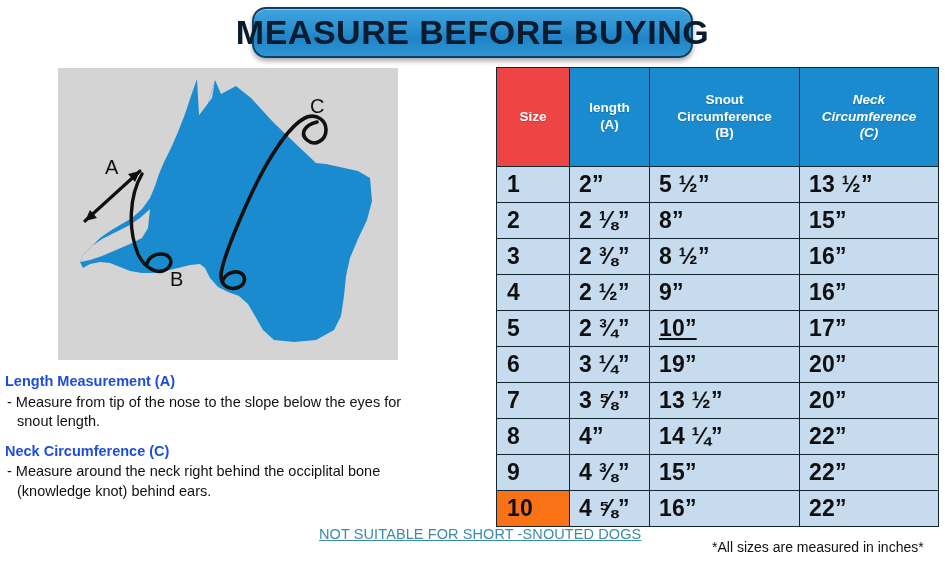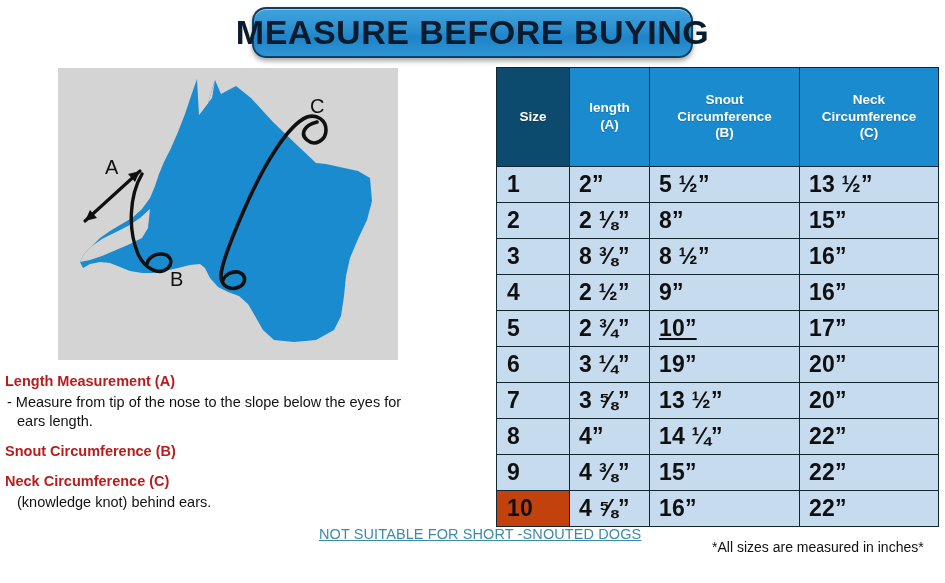--- a/index.html
+++ b/index.html
@@ -56,21 +56,21 @@
   #instructions {
     position: absolute;
     left: 5px;
     top: 372px;
     width: 480px;
   }
   .instr-block { margin-bottom: 11px; }
   .instr-title {
     font-size: 14.5px;
     font-weight: 700;
-    color: #b91c1c;
+    color: #1d4ed8;
     line-height: 1.35;
     margin-bottom: 1px;
   }
   .instr-body {
     font-size: 14.5px;
     font-weight: 400;
     color: #111111;
     line-height: 1.32;
     padding-left: 2px;
     text-indent: 0;
@@ -183,61 +183,61 @@
     <text x="252" y="45" font-family="Liberation Sans, sans-serif" font-size="20" fill="#101010">C</text>
   </svg>
 </div>
 
 <div id="instructions">
 
   <div class="instr-block">
     <div class="instr-title">Length Measurement (A)</div>
     <div class="instr-body">
       <span>- Measure from tip of the nose to the slope below the eyes for</span>
-      <span class="cont">ears length.</span>
+      <span class="cont">snout length.</span>
     </div>
   </div>
 
   <div class="instr-block">
-    <div class="instr-title">Snout Circumference (B)</div>
   </div>
 
   <div class="instr-block">
     <div class="instr-title">Neck Circumference (C)</div>
     <div class="instr-body">
+      <span>- Measure around the neck right behind the occiplital bone</span>
       <span class="cont">(knowledge knot) behind ears.</span>
     </div>
   </div>
 
 </div>
 
 <div id="not-suitable" style="color: rgb(61, 139, 166);">NOT SUITABLE FOR SHORT -SNOUTED DOGS</div>
 
 <table id="size-table">
   <colgroup>
     <col class="col-size">
     <col class="col-length">
     <col class="col-snout">
     <col class="col-neck">
   </colgroup>
   <thead>
     <tr>
-      <th style="background: #0c4a6e; border-color: rgb(17, 38, 47);">
+      <th style="background: #ef4444; border-color: rgb(17, 38, 47);">
         <span>Size</span>
       </th>
       <th style="background: rgb(27, 139, 207); border-color: rgb(17, 38, 47); text-align: center;">
         <span>length</span><br>
         <span>(A)</span>
       </th>
       <th style="background: rgb(27, 139, 207); border-color: rgb(17, 38, 47);">
         <span>Snout</span><br>
         <span>Circumference</span><br>
         <span>(B)</span>
       </th>
-      <th style="background: rgb(27, 139, 207); border-color: rgb(17, 38, 47);">
+      <th style="background: rgb(27, 139, 207); border-color: rgb(17, 38, 47); font-style: italic;">
         <span>Neck</span><br>
         <span>Circumference</span><br>
         <span>(C)</span>
       </th>
     </tr>
   </thead>
   <tbody id="size-table-body">
 
   <tr>
         <td class="c-size" style="background: rgb(198, 220, 238); border-color: rgb(17, 38, 47);">1</td>
@@ -246,21 +246,21 @@
         <td class="c-neck" style="background: rgb(198, 220, 238); border-color: rgb(17, 38, 47);">13 ½”</td>
       </tr>
       <tr>
         <td class="c-size" style="background: rgb(198, 220, 238); border-color: rgb(17, 38, 47);">2</td>
         <td class="c-length" style="background: rgb(198, 220, 238); border-color: rgb(17, 38, 47);">2 ⅛”</td>
         <td class="c-snout" style="background: rgb(198, 220, 238); border-color: rgb(17, 38, 47);">8”</td>
         <td class="c-neck" style="background: rgb(198, 220, 238); border-color: rgb(17, 38, 47);">15”</td>
       </tr>
       <tr>
         <td class="c-size" style="background: rgb(198, 220, 238); border-color: rgb(17, 38, 47);">3</td>
-        <td class="c-length" style="background: rgb(198, 220, 238); border-color: rgb(17, 38, 47);">8 ⅜”</td>
+        <td class="c-length" style="background: rgb(198, 220, 238); border-color: rgb(17, 38, 47);">2 ⅜”</td>
         <td class="c-snout" style="background: rgb(198, 220, 238); border-color: rgb(17, 38, 47);">8 ½”</td>
         <td class="c-neck" style="background: rgb(198, 220, 238); border-color: rgb(17, 38, 47);">16”</td>
       </tr>
       <tr>
         <td class="c-size" style="background: rgb(198, 220, 238); border-color: rgb(17, 38, 47);">4</td>
         <td class="c-length" style="background: rgb(198, 220, 238); border-color: rgb(17, 38, 47);">2 ½”</td>
         <td class="c-snout" style="background: rgb(198, 220, 238); border-color: rgb(17, 38, 47);">9”</td>
         <td class="c-neck" style="background: rgb(198, 220, 238); border-color: rgb(17, 38, 47);">16”</td>
       </tr>
       <tr>
@@ -287,21 +287,21 @@
         <td class="c-snout" style="background: rgb(198, 220, 238); border-color: rgb(17, 38, 47);">14 ¼”</td>
         <td class="c-neck" style="background: rgb(198, 220, 238); border-color: rgb(17, 38, 47);">22”</td>
       </tr>
       <tr>
         <td class="c-size" style="background: rgb(198, 220, 238); border-color: rgb(17, 38, 47);">9</td>
         <td class="c-length" style="background: rgb(198, 220, 238); border-color: rgb(17, 38, 47);">4 ⅜”</td>
         <td class="c-snout" style="background: rgb(198, 220, 238); border-color: rgb(17, 38, 47);">15”</td>
         <td class="c-neck" style="background: rgb(198, 220, 238); border-color: rgb(17, 38, 47);">22”</td>
       </tr>
       <tr>
-        <td class="c-size" style="background: #c2410c; border-color: rgb(17, 38, 47);">10</td>
+        <td class="c-size" style="background: #f97316; border-color: rgb(17, 38, 47);">10</td>
         <td class="c-length" style="background: rgb(198, 220, 238); border-color: rgb(17, 38, 47);">4 ⅝”</td>
         <td class="c-snout" style="background: rgb(198, 220, 238); border-color: rgb(17, 38, 47);">16”</td>
         <td class="c-neck" style="background: rgb(198, 220, 238); border-color: rgb(17, 38, 47);">22”</td>
       </tr>
     </tbody>
 </table>
 
 <div id="footnote">*All sizes are measured in inches*</div>
 
 </body></html>

